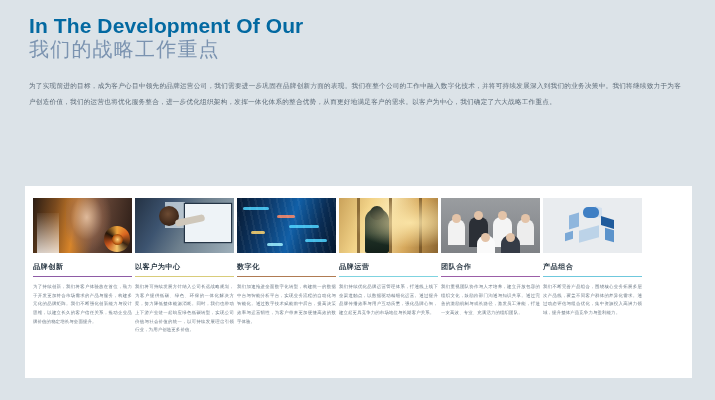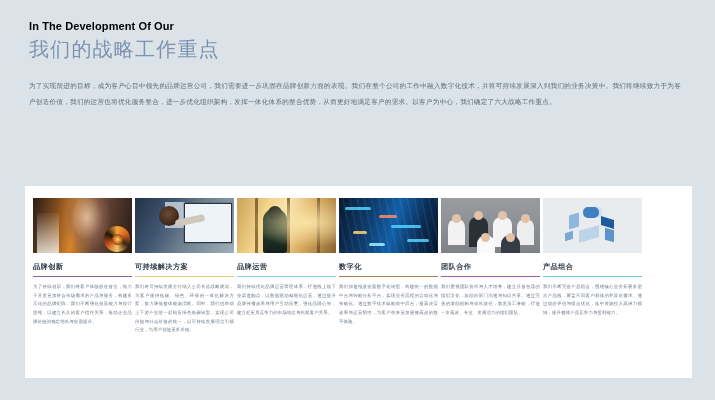--- a/index.html
+++ b/index.html
@@ -7,21 +7,21 @@
     width:715px;height:400px;overflow:hidden;
     background:#dce3e8;
     font-family:"Liberation Sans","DejaVu Sans",sans-serif;
     -webkit-font-smoothing:antialiased;
   }
   .slide{position:relative;width:715px;height:400px;box-sizing:border-box;}
 
   
   .header{position:absolute;left:29px;top:16px;width:640px;}
   .title-en{
-    font-size:11px;font-weight:bold;color:#000000;
+    font-size:21px;font-weight:bold;color:#0369a1;
     letter-spacing:.1px;line-height:20px;margin:0;
   }
   .title-cn{
     font-size:20px;color:#7b93b0;line-height:22px;margin:2px 0 0 0;
     letter-spacing:1.2px;font-weight:normal;
   }
   .lead{
     position:absolute;left:29px;top:78px;width:652px;
     font-size:6.6px;line-height:15.5px;color:#5d6b78;
     text-align:justify;letter-spacing:.25px;
@@ -154,52 +154,52 @@
       </div>
 
       <div class="card">
         <div class="thumb t2">
           <i class="scr2"></i>
             <i class="scr"></i>
             <i class="b"></i>
             <i class="h"></i>
             <i class="arm"></i>
         </div>
-        <div class="card-title">可持续解决方案</div>
+        <div class="card-title">以客户为中心</div>
         <div class="rule" style="background:#d9cc7a"></div>
         <div class="card-body">我们将可持续发展方针纳入公司长远战略规划，为客户提供低碳、绿色、环保的一体化解决方案，努力降低整体能源消耗。同时，我们也带动上下游产业链一起响应绿色低碳转型，实现公司价值与社会价值的统一，以可持续发展理念引领行业，为用户创造更多价值。</div>
-      </div>
-
-      <div class="card">
-        <div class="thumb t3">
-          <i class="mullion m1"></i>
-            <i class="mullion m2"></i>
-            <i class="mullion m3"></i>
-          <i class="fig"></i>
-            <i class="head"></i>
-            <i class="glow"></i>
-        </div>
-        <div class="card-title">品牌运营</div>
-        <div class="rule" style="background:#7fd3e0"></div>
-        <div class="card-body">我们持续优化品牌运营管理体系，打通线上线下全渠道触点，以数据驱动精细化运营。通过提升品牌传播效率与用户互动质量，强化品牌心智，建立起更具竞争力的市场地位与长期客户关系。</div>
       </div>
 
       <div class="card">
         <div class="thumb t4">
           <i class="bar r1"></i>
             <i class="bar r2"></i>
             <i class="bar r3"></i>
           <i class="bar r4"></i>
             <i class="bar r5"></i>
             <i class="bar r6"></i>
             <i class="streak"></i>
         </div>
         <div class="card-title">数字化</div>
         <div class="rule" style="background:#b07b52"></div>
         <div class="card-body">我们加速推进全面数字化转型，构建统一的数据中台与智能分析平台，实现业务流程的自动化与智能化。通过数字技术赋能前中后台，提高决策效率与运营韧性，为客户带来更加便捷高效的数字体验。</div>
+      </div>
+
+      <div class="card">
+        <div class="thumb t3">
+          <i class="mullion m1"></i>
+            <i class="mullion m2"></i>
+            <i class="mullion m3"></i>
+          <i class="fig"></i>
+            <i class="head"></i>
+            <i class="glow"></i>
+        </div>
+        <div class="card-title">品牌运营</div>
+        <div class="rule" style="background:#7fd3e0"></div>
+        <div class="card-body">我们持续优化品牌运营管理体系，打通线上线下全渠道触点，以数据驱动精细化运营。通过提升品牌传播效率与用户互动质量，强化品牌心智，建立起更具竞争力的市场地位与长期客户关系。</div>
       </div>
 
       <div class="card">
         <div class="thumb t6">
           <i class="bd w1"></i>
             <i class="f w1f"></i>
           <i class="bd m1b"></i>
             <i class="f m1f"></i>
           <i class="bd m2b"></i>
             <i class="f m2f"></i>

